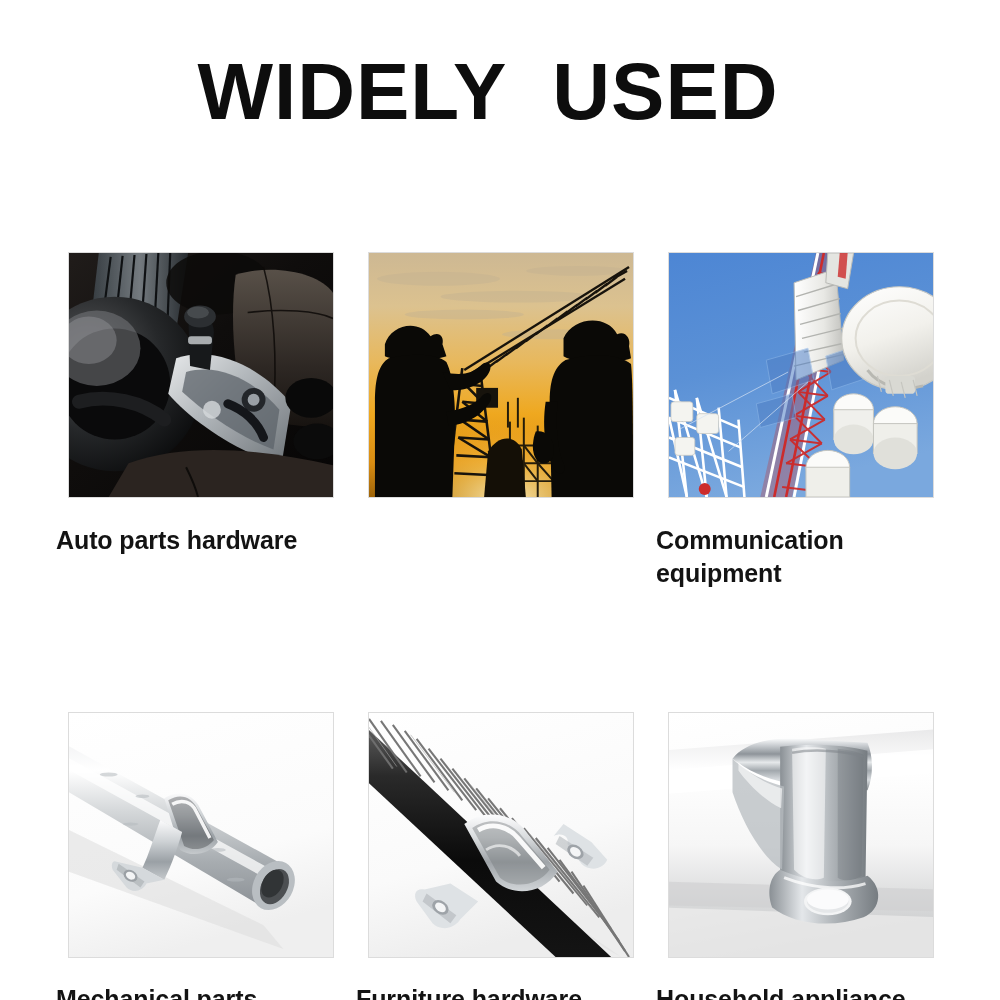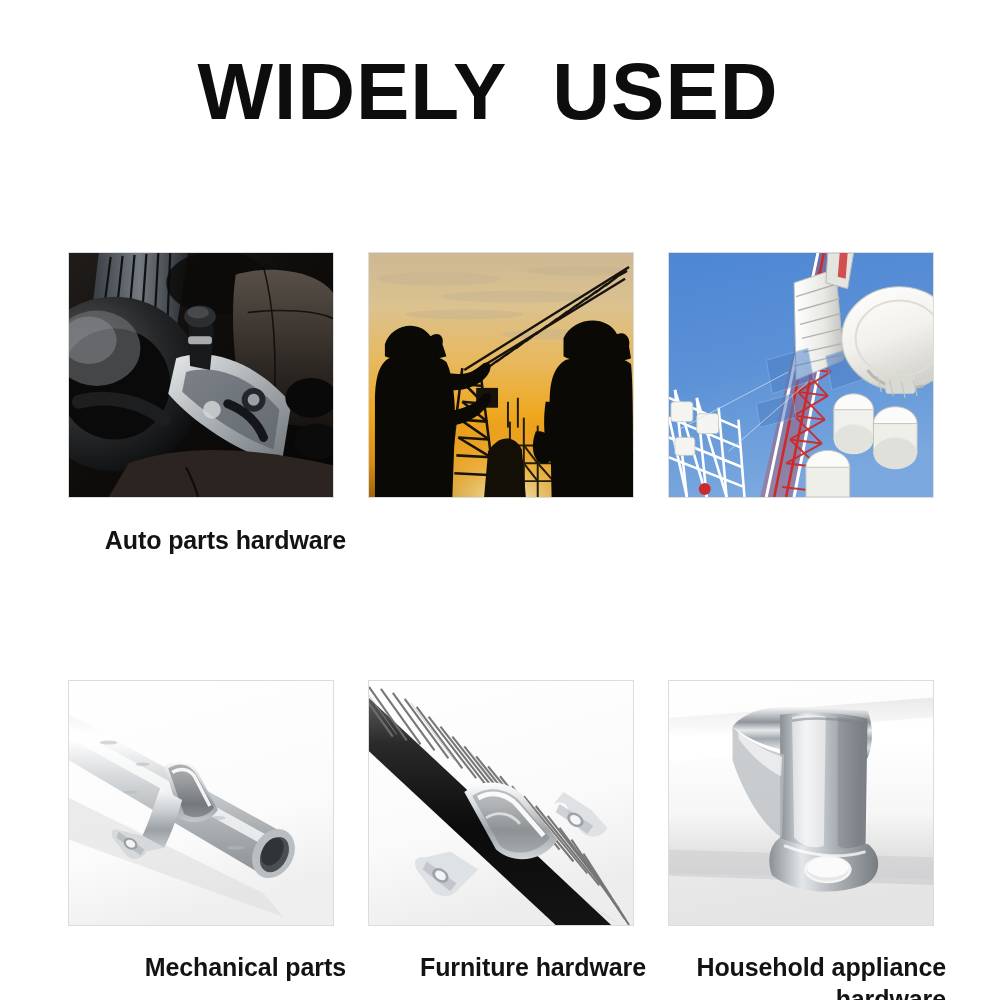--- a/index.html
+++ b/index.html
@@ -58,21 +58,21 @@
     box-sizing: border-box;
     overflow: hidden;
     position: relative;
     background: #ffffff;
   }
   .thumb svg { display: block; width: 100%; height: 100%; }
 
   .caption {
     margin-top: 26px;
     width: 290px;
-    text-align: right;
+    text-align: left;
     font-family: "Liberation Sans", sans-serif;
     font-size: 25px;
     font-weight: bold;
     color: #131313;
     line-height: 1.30;
     letter-spacing: -0.1px;
   }
   .row2 .caption { margin-top: 25px; }
 </style>
 </head>
@@ -341,20 +341,21 @@
             <rect x="6" y="186" width="20" height="18" rx="3"></rect>
           </g>
           <circle cx="36" cy="238" r="6" fill="#cc2b2b"></circle>
 
           <g stroke="#d7e3f3" stroke-width="1" opacity="0.7">
             <line x1="120" y1="120" x2="10" y2="178"></line>
             <line x1="140" y1="130" x2="60" y2="200"></line>
           </g>
         </svg>
       </div>
+      <div class="caption">Communication equipment</div>
     </div>
   </div>
 
   <div class="row row2">
 
     <div class="cell">
       <div class="thumb">
         <svg viewBox="0 0 266 246" preserveAspectRatio="none">
           <defs>
             <linearGradient id="pipeG" x1="0" y1="0" x2="0" y2="1">

